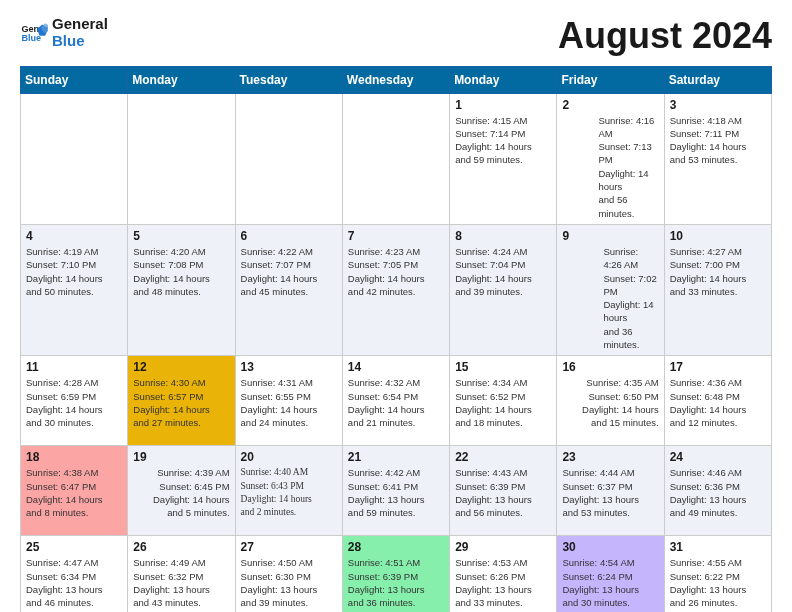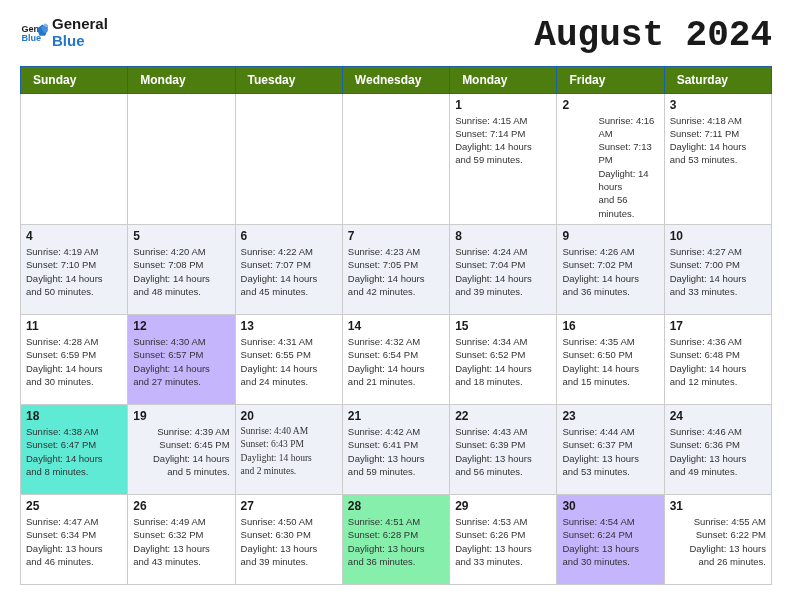--- a/index.html
+++ b/index.html
@@ -31,38 +31,37 @@
       height: 28px;
     }
     .title-block {
       text-align: right;
     }
     .main-title {
       font-size: 36px;
       font-weight: bold;
       color: #1a1a1a;
       line-height: 1.1;
-      font-family: Liberation Mono, monospace;
     }
     .subtitle {
       font-size: 14px;
       color: #444;
       margin-top: 2px;
     }
     .calendar {
       width: 100%;
       border-collapse: collapse;
       border: 1px solid #ccc;
     }
     .calendar th {
-      background: #4d7c0f;
+      background: #0369a1;
       color: #fff;
       font-size: 12px;
       font-weight: bold;
-      padding: 6px 12px;
+      padding: 6px 4px;
       text-align: left;
       border: 1px solid #1a5fa8;
     }
     .calendar td {
       vertical-align: top;
       border: 1px solid #ccc;
       padding: 4px 5px;
       width: calc(100%/7);
       height: 90px;
       font-size: 10px;
@@ -183,42 +182,42 @@
           </td>
           <td style="background: rgb(238, 242, 248);">
             <div class="day-number">8</div>
             <div class="day-info" style="white-space: pre-line;">Sunrise: 4:24 AM
 Sunset: 7:04 PM
 Daylight: 14 hours
 and 39 minutes.</div>
           </td>
           <td style="background: rgb(238, 242, 248);">
             <div class="day-number">9</div>
-            <div class="day-info" style="white-space: pre-line;">Sunrise: 4:26 AM
+            <div class="day-info" style="white-space: pre-line; margin-left: 41px;">Sunrise: 4:26 AM
 Sunset: 7:02 PM
 Daylight: 14 hours
 and 36 minutes.</div>
           </td>
           <td style="background: rgb(238, 242, 248);">
             <div class="day-number">10</div>
             <div class="day-info" style="white-space: pre-line;">Sunrise: 4:27 AM
 Sunset: 7:00 PM
 Daylight: 14 hours
 and 33 minutes.</div>
           </td>
         </tr>
         <tr>
           <td style="background: rgb(255, 255, 255);">
             <div class="day-number">11</div>
             <div class="day-info" style="white-space: pre-line;">Sunrise: 4:28 AM
 Sunset: 6:59 PM
 Daylight: 14 hours
 and 30 minutes.</div>
           </td>
-          <td style="background: #c4b5fd; margin-top: 24px;">
+          <td style="background: #eab308; margin-top: 24px;">
             <div class="day-number">12</div>
             <div class="day-info" style="white-space: pre-line;">Sunrise: 4:30 AM
 Sunset: 6:57 PM
 Daylight: 14 hours
 and 27 minutes.</div>
           </td>
           <td style="background: rgb(255, 255, 255);">
             <div class="day-number">13</div>
             <div class="day-info" style="white-space: pre-line;">Sunrise: 4:31 AM
 Sunset: 6:55 PM
@@ -234,35 +233,35 @@
           </td>
           <td style="background: rgb(255, 255, 255);">
             <div class="day-number">15</div>
             <div class="day-info" style="white-space: pre-line;">Sunrise: 4:34 AM
 Sunset: 6:52 PM
 Daylight: 14 hours
 and 18 minutes.</div>
           </td>
           <td style="background: rgb(255, 255, 255);">
             <div class="day-number">16</div>
-            <div class="day-info" style="white-space: pre-line;">Sunrise: 4:35 AM
+            <div class="day-info" style="white-space: pre-line; text-align: right;">Sunrise: 4:35 AM
 Sunset: 6:50 PM
 Daylight: 14 hours
 and 15 minutes.</div>
           </td>
           <td style="background: rgb(255, 255, 255);">
             <div class="day-number">17</div>
             <div class="day-info" style="white-space: pre-line;">Sunrise: 4:36 AM
 Sunset: 6:48 PM
 Daylight: 14 hours
 and 12 minutes.</div>
           </td>
         </tr>
         <tr>
-          <td style="background: #5eead4;">
+          <td style="background: #fca5a5;">
             <div class="day-number">18</div>
             <div class="day-info" style="white-space: pre-line;">Sunrise: 4:38 AM
 Sunset: 6:47 PM
 Daylight: 14 hours
 and 8 minutes.</div>
           </td>
           <td style="background: rgb(238, 242, 248);">
             <div class="day-number">19</div>
             <div class="day-info" style="white-space: pre-line; text-align: right;">Sunrise: 4:39 AM
 Sunset: 6:45 PM
@@ -323,41 +322,41 @@
           <td style="background: rgb(255, 255, 255);">
             <div class="day-number">27</div>
             <div class="day-info" style="white-space: pre-line;">Sunrise: 4:50 AM
 Sunset: 6:30 PM
 Daylight: 13 hours
 and 39 minutes.</div>
           </td>
           <td style="background: #86efac;">
             <div class="day-number">28</div>
             <div class="day-info" style="white-space: pre-line;">Sunrise: 4:51 AM
-Sunset: 6:28 PM
+Sunset: 6:39 PM
 Daylight: 13 hours
 and 36 minutes.</div>
           </td>
           <td style="background: rgb(255, 255, 255);">
             <div class="day-number">29</div>
             <div class="day-info" style="white-space: pre-line;">Sunrise: 4:53 AM
 Sunset: 6:26 PM
 Daylight: 13 hours
 and 33 minutes.</div>
           </td>
           <td style="background: #c4b5fd;">
             <div class="day-number">30</div>
             <div class="day-info" style="white-space: pre-line;">Sunrise: 4:54 AM
 Sunset: 6:24 PM
 Daylight: 13 hours
 and 30 minutes.</div>
           </td>
           <td style="background: rgb(255, 255, 255);">
             <div class="day-number">31</div>
-            <div class="day-info" style="white-space: pre-line; text-align: right;">Sunrise: 4:55 AM
+            <div class="day-info" style="white-space: pre-line;">Sunrise: 4:55 AM
 Sunset: 6:22 PM
 Daylight: 13 hours
 and 26 minutes.</div>
           </td>
         </tr>
       </tbody>
   </table>
 </div>
 
 </body></html>

